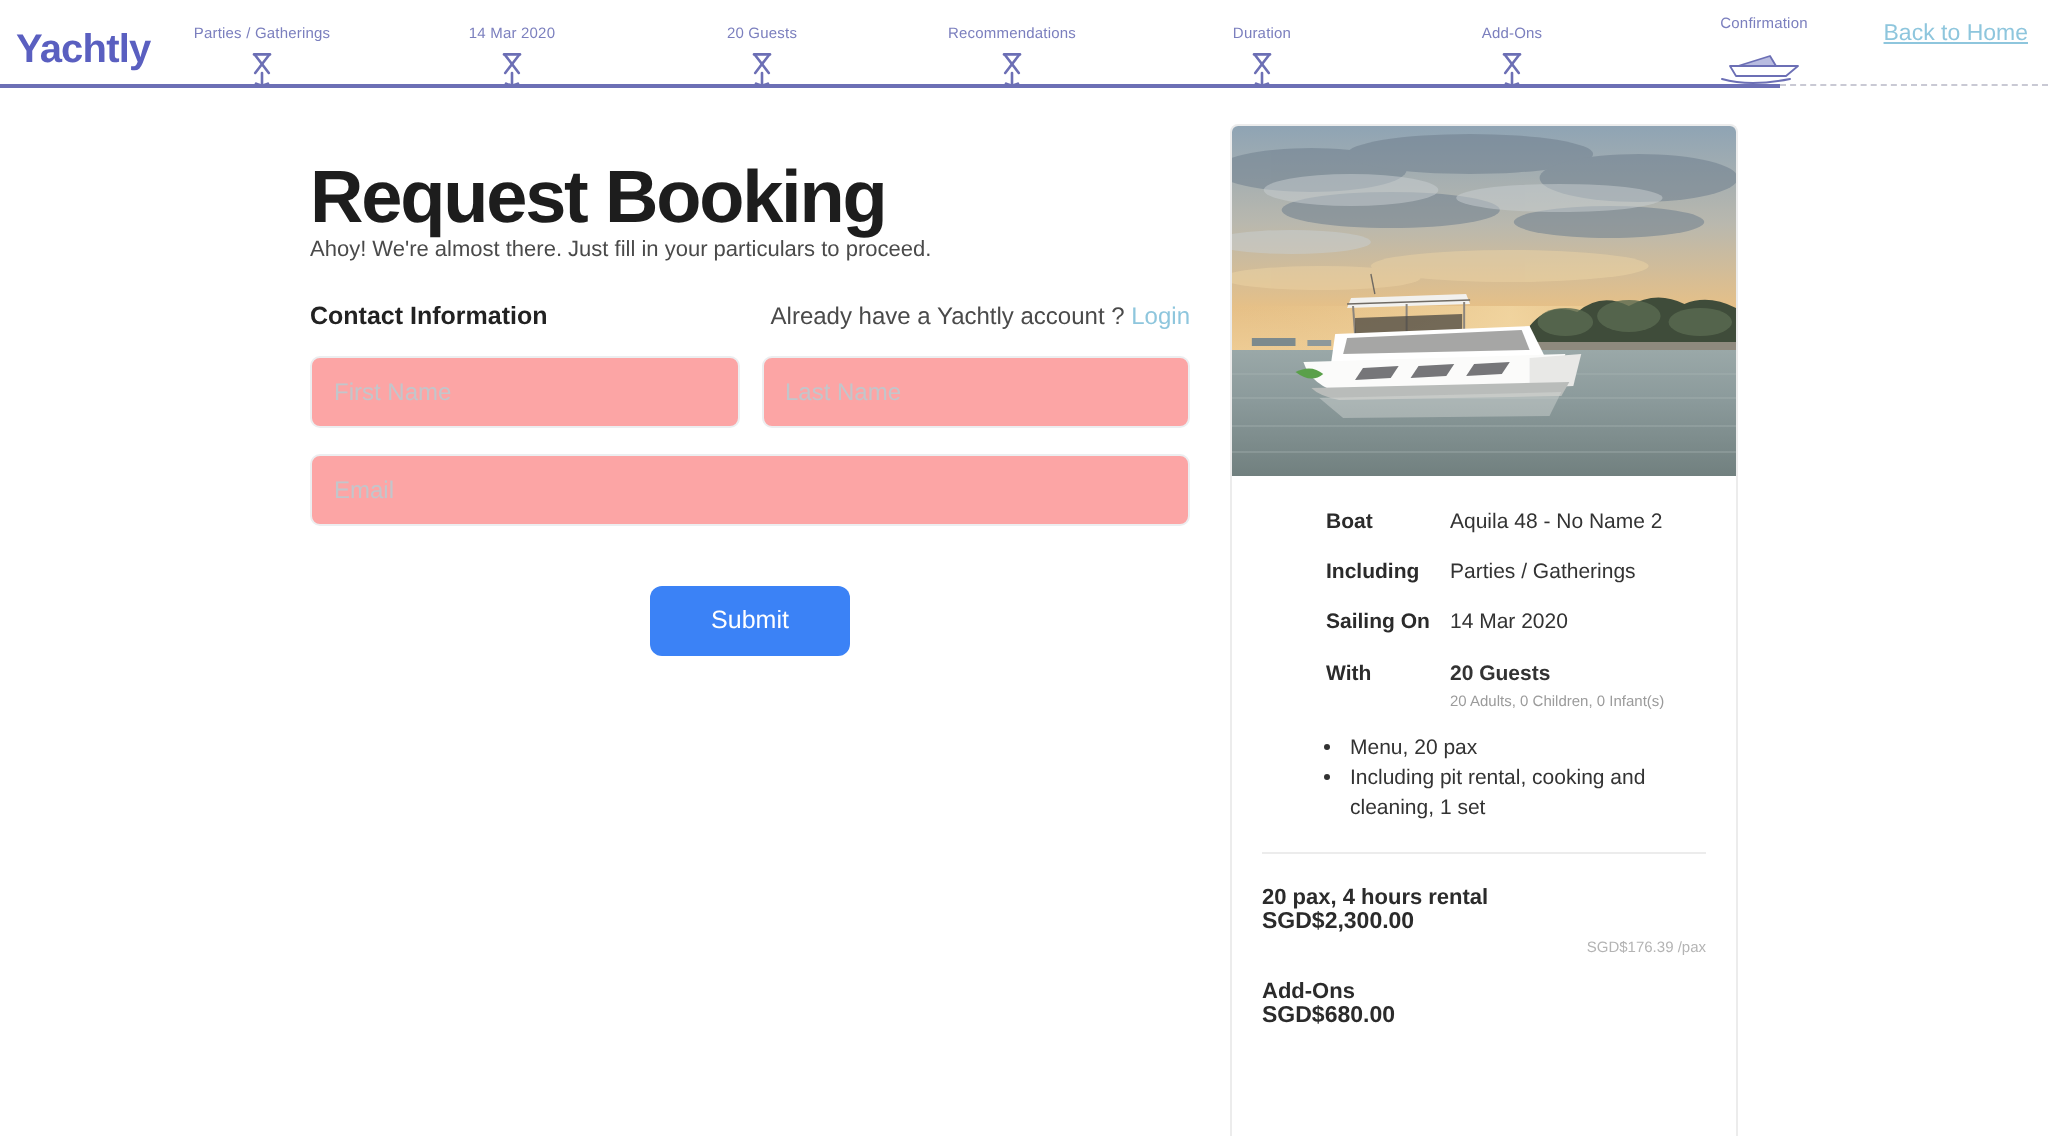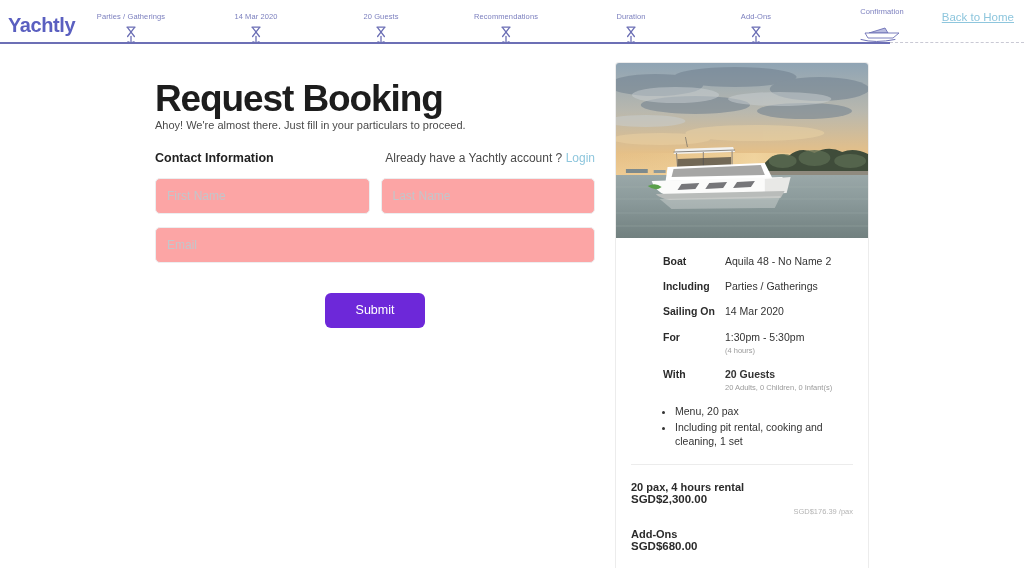--- a/index.html
+++ b/index.html
@@ -154,21 +154,21 @@
   .submit-wrap {
     margin-top: 30px;
     display: flex;
     justify-content: center;
   }
   .submit-btn {
     width: 100px;
     height: 35px;
     border: none;
     border-radius: 6px;
-    background: #6d28d9;
+    background: #3b82f6;
     color: #ffffff;
     font-size: 12.5px;
     font-family: "Liberation Sans", sans-serif;
     cursor: pointer;
   }
 
   
   .summary-card {
     position: absolute;
     left: 615px; top: 12px;
@@ -493,27 +493,20 @@
       <div class="spec">
         <div class="spec-key">Including</div>
         <div class="spec-val">Parties / Gatherings</div>
       </div>
 
       <div class="spec">
         <div class="spec-key">Sailing On</div>
         <div class="spec-val">14 Mar 2020</div>
       </div>
 
-      <div class="spec">
-        <div class="spec-key">For</div>
-        <div class="spec-val">
-          <div>1:30pm - 5:30pm</div>
-          <div class="spec-sub">(4 hours)</div>
-        </div>
-      </div>
 
       <div class="spec">
         <div class="spec-key">With</div>
         <div class="spec-val">
           <div class="spec-val strong">20 Guests</div>
           <div class="spec-sub">20 Adults, 0 Children, 0 Infant(s)</div>
         </div>
       </div>
 
       <div class="spec">

